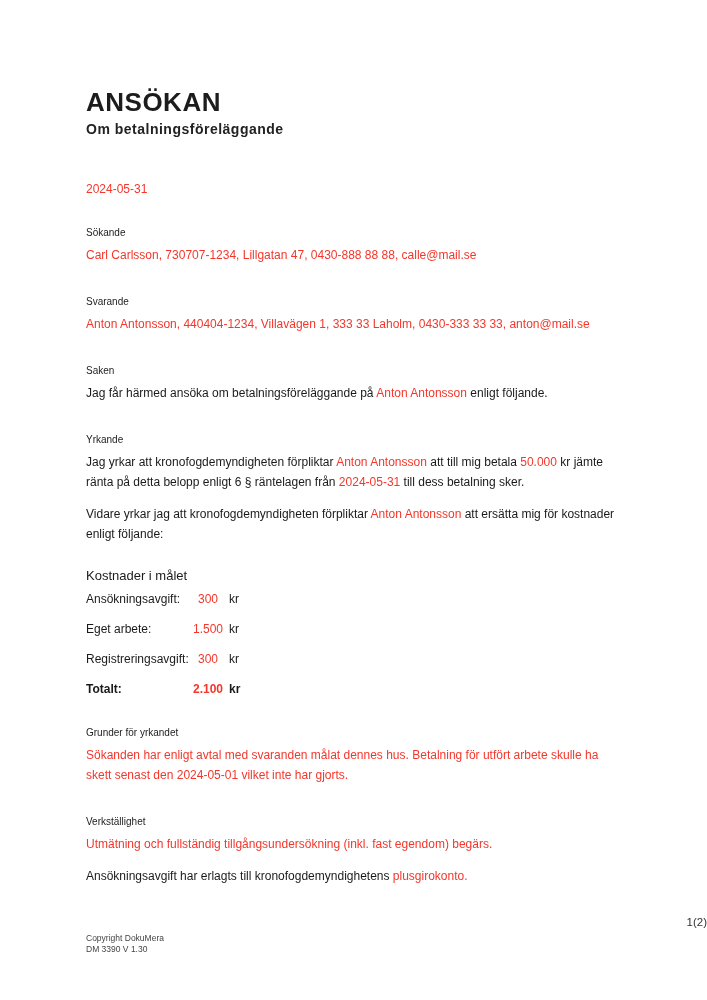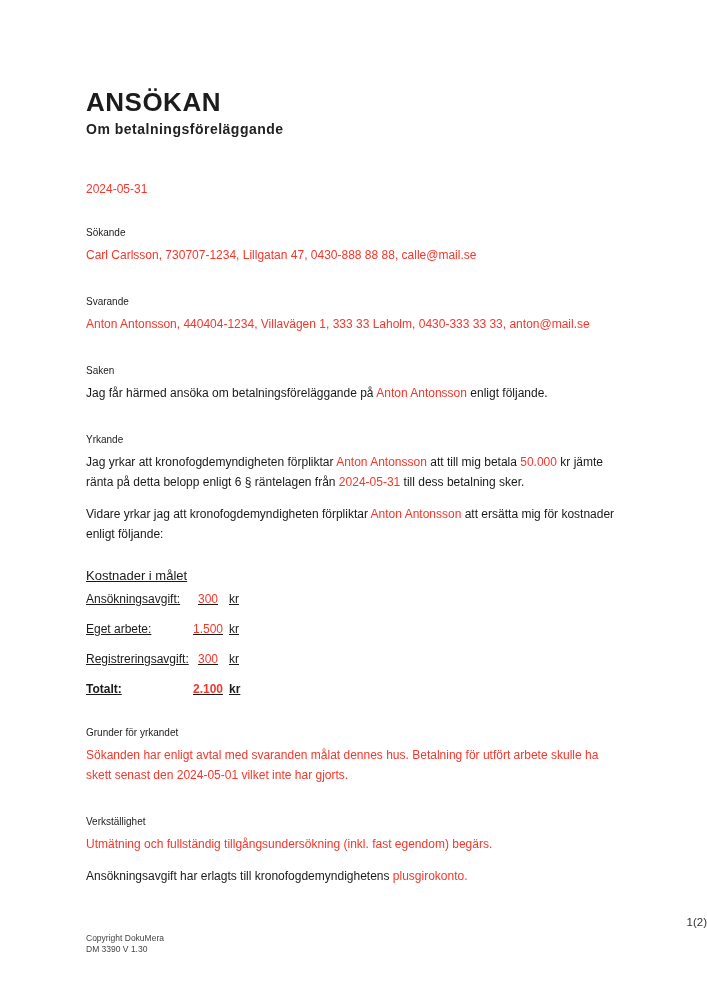--- a/index.html
+++ b/index.html
@@ -50,21 +50,21 @@
     font-weight:400;
     color:var(--heading-ink);
     line-height:1.2;
   }
   p{
     margin:0 0 12px 0;
     font-size:12px;
     line-height:20px;
   }
   p:last-child{margin-bottom:0;}
-  .costs{margin-top:24px;text-decoration:underline;}
+  .costs{margin-top:24px;}
   .costs-heading{
     font-size:13px;
     font-weight:400;
     margin:0 0 10px 0;
   }
   .cost-row{
     display:grid;
     grid-template-columns:106px 32px auto;
     font-size:12px;
     line-height:13px;

